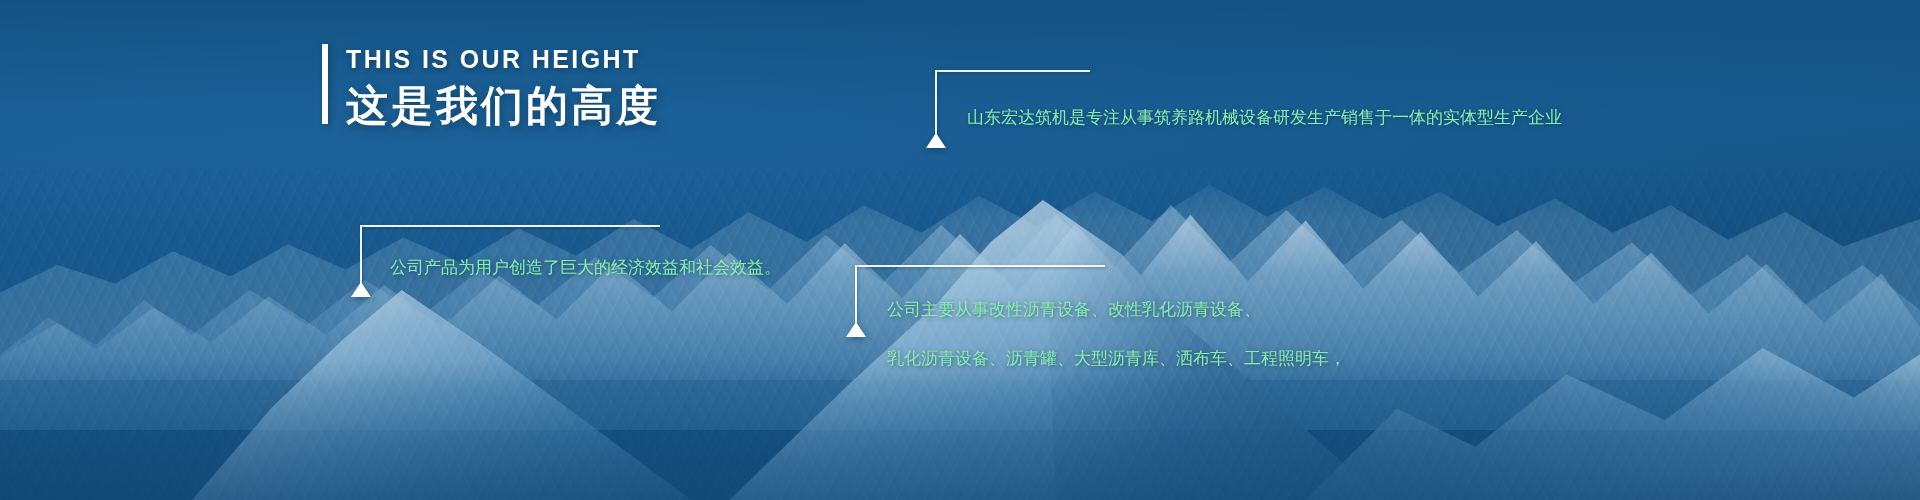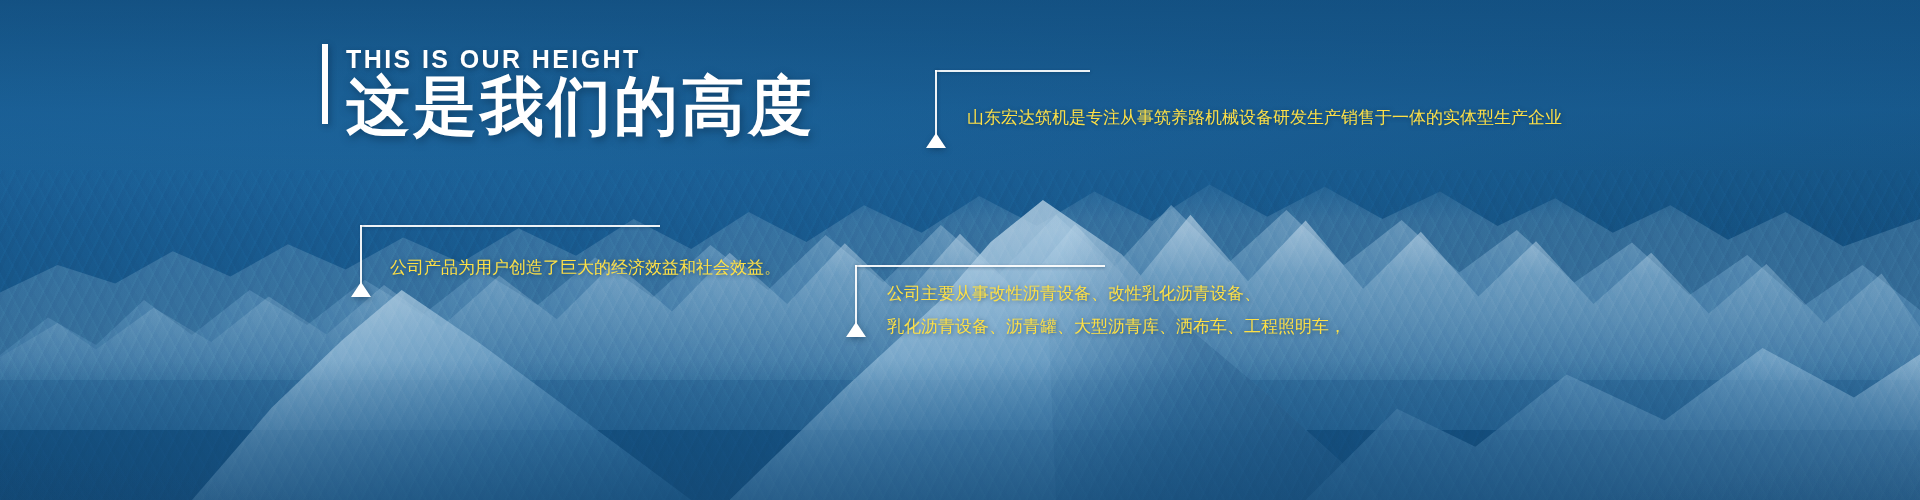--- a/index.html
+++ b/index.html
@@ -144,21 +144,21 @@
   .headline-en{
     color:#ffffff;
     font-size:25px;
     font-weight:bold;
     letter-spacing:2.4px;
     line-height:30px;
     text-shadow:1px 2px 5px rgba(8,40,70,.5);
   }
   .headline-cn{
     color:#ffffff;
-    font-size:64px;
+    font-size:42px;
     font-weight:bold;
     letter-spacing:3px;
     line-height:60px;
     margin-top:2px;
     text-shadow:2px 3px 8px rgba(8,40,70,.55);
   }
 
   
   .callout{ position:absolute; }
   .callout .bracket-h{
@@ -174,21 +174,21 @@
   .callout .marker{
     position:absolute; left:-9px;
     width:0; height:0;
     border-left:10px solid transparent;
     border-right:10px solid transparent;
     border-bottom:15px solid #ffffff;
     filter:drop-shadow(1px 2px 3px rgba(8,40,70,.45));
   }
   .callout .lines{ position:absolute; }
   .callout .line{
-    color:#fde047;
+    color:#86efac;
     font-size:17px;
     line-height:30px;
     white-space:nowrap;
     text-shadow:1px 1px 4px rgba(8,40,70,.55);
   }
 
   
   #callout-company{ left:935px; top:70px; width:380px; }
   #callout-company .bracket-h{ width:155px; }
   #callout-company .bracket-v{ height:78px; }
@@ -201,21 +201,21 @@
   #callout-benefit .bracket-v{ height:68px; }
   #callout-benefit .marker{ top:57px; }
   #callout-benefit .lines{ left:30px; top:28px;text-align:center; }
 
   
   #callout-products{ left:855px; top:265px; width:480px; }
   #callout-products .bracket-h{ width:250px; }
   #callout-products .bracket-v{ height:72px; }
   #callout-products .marker{ top:57px; }
   #callout-products .lines{ left:32px; top:12px; }
-  #callout-products .line{ line-height:33px; }
+  #callout-products .line{ line-height:33px;margin-top:16px; }
 </style>
 </head>
 <body>
 
 <div class="banner">
 
   <div class="sky"></div>
   <div class="mountains">
     <div class="ridge ridge-far"></div>
     <div class="ridge ridge-mid"></div>

